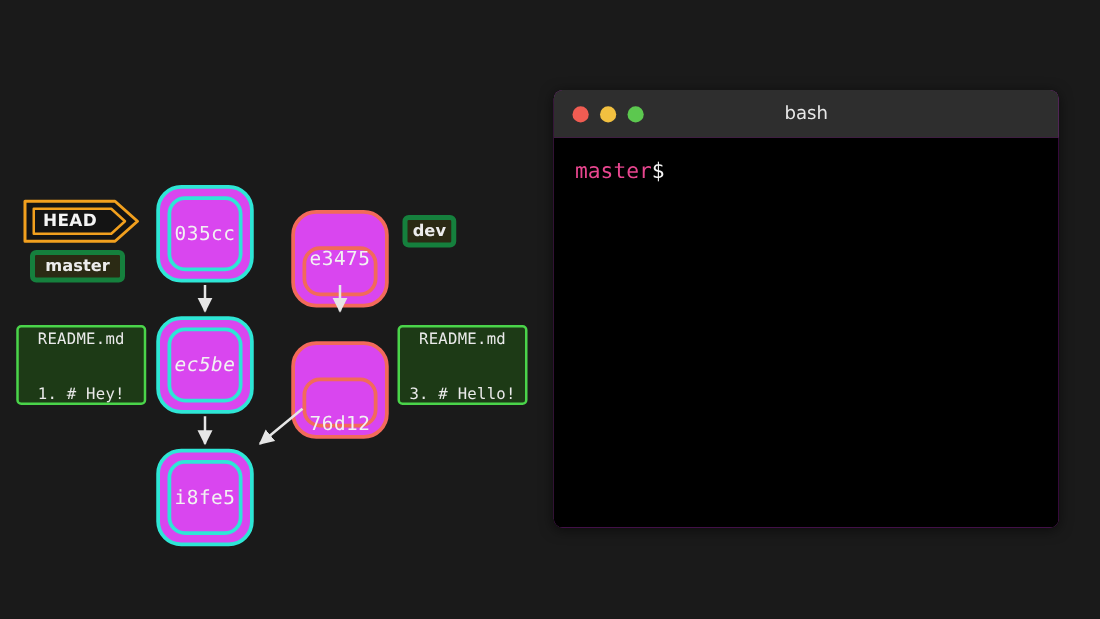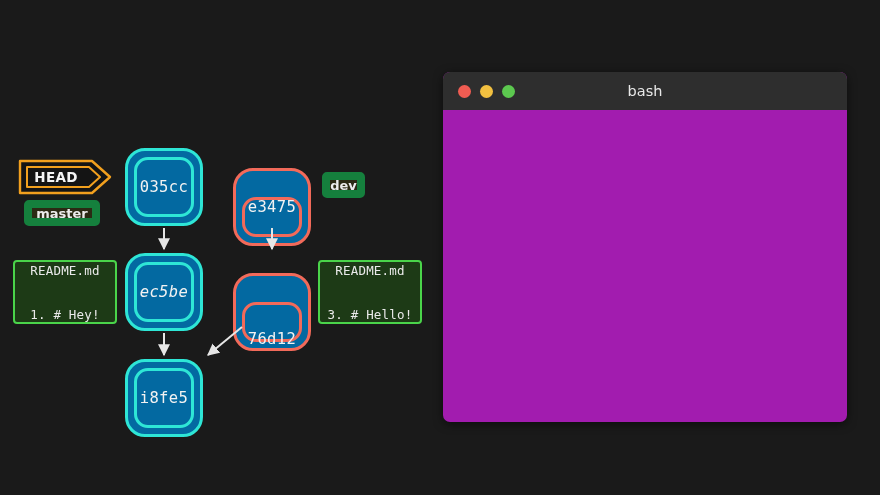--- a/index.html
+++ b/index.html
@@ -22,21 +22,21 @@
   .commit {
     position: absolute;
     width: 78px;
     height: 78px;
     border-radius: 20px;
     border: 3px solid #2ee6d6;
     box-sizing: border-box;
     display: flex;
     align-items: center;
     justify-content: center;
-    background: #0369a1;
+    background: #d946ef;
   }
   .commit .inner-ring {
     position: absolute;
     left: 6px;
     top: 6px;
     right: 6px;
     bottom: 6px;
     border: 3px solid #2ee6d6;
     border-radius: 14px;
     box-sizing: border-box;
@@ -50,21 +50,21 @@
     letter-spacing: .4px;
     font-family: "DejaVu Sans Mono", "Liberation Mono", monospace;
   }
   .commit.red,
   .commit.red .inner-ring { border-color: #f26a5a; margin-top: 20px; }
 
   
   .branch-pill {
     position: absolute;
     background: #2b2a14;
-    border: 8px solid #15803d;
+    border: 4px solid #15803d;
     border-radius: 5px;
     color: #ececec;
     font-family: "DejaVu Sans", "Liberation Sans", sans-serif;
     font-weight: bold;
     font-size: 13px;
     display: flex;
     align-items: center;
     justify-content: center;
     box-sizing: border-box;
   }
@@ -240,13 +240,16 @@
 
 <div class="terminal">
   <div class="term-titlebar">
     <div class="term-lights">
       <span class="dot red"></span>
       <span class="dot yellow"></span>
       <span class="dot green"></span>
     </div>
     <div class="term-title">bash</div>
   </div>
+  <div class="term-body">
+    <div class="term-line"><span class="prompt-branch">master</span><span class="prompt-sigil">$</span></div>
+  </div>
 </div>
 
 </body></html>

